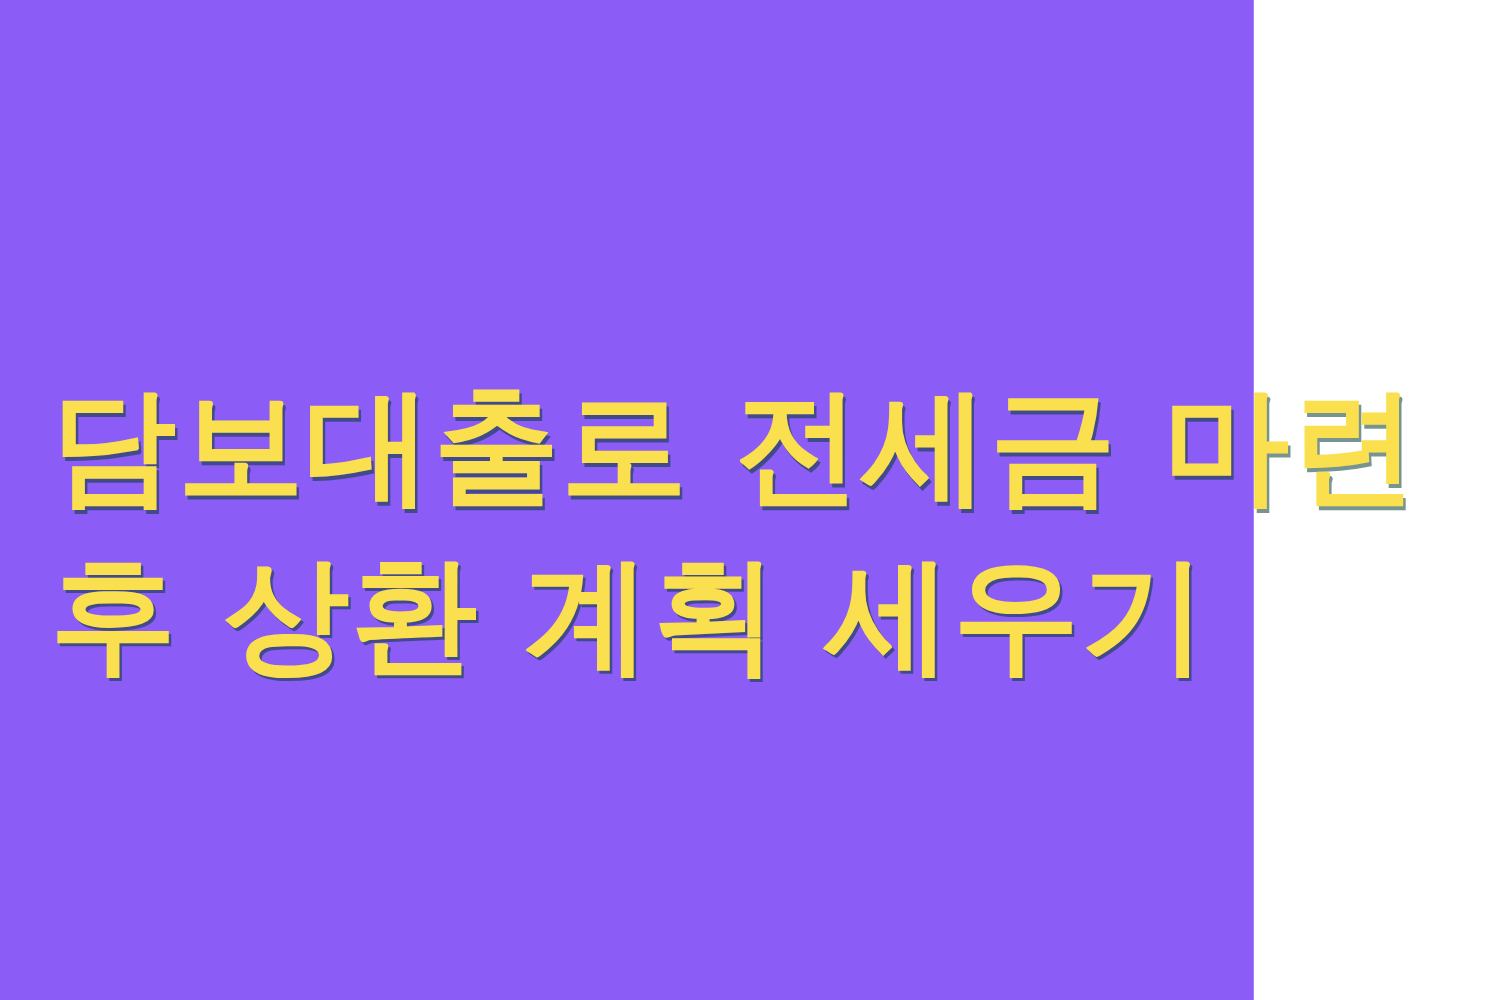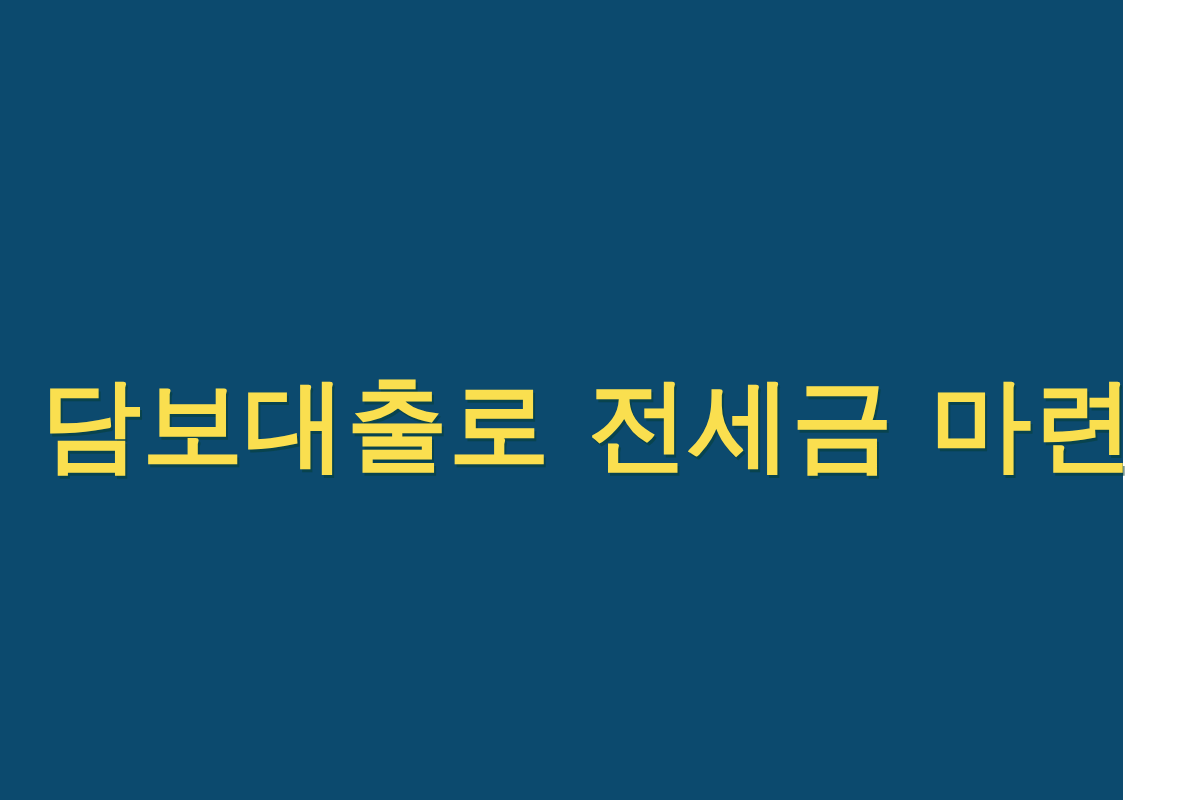--- a/index.html
+++ b/index.html
@@ -10,27 +10,27 @@
 
   body {
     width: 1200px;
     height: 800px;
     overflow: hidden;
     font-family: "DejaVu Sans", "Liberation Sans", sans-serif;
   }
 
   #banner-card {
     position: relative;
-    width: 1123px;
+    width: 1003px;
     height: 800px;
     box-sizing: border-box;
     display: flex;
     align-items: center;
     justify-content: center;
-    background: #0c4a6e;
+    background: #8b5cf6;
   }
 
   #title-block {
     width: 100%;
     padding: 0 40px;
     box-sizing: border-box;
     text-align: center;
     
     transform: translateY(24px);
   }
@@ -54,15 +54,16 @@
 </style>
 </head>
 <body>
 
 <div id="banner-card">
 
   <div id="title-block">
 
     <span class="title-line" id="title-line-1">담보대출로 전세금 마련</span>
 
+    <span class="title-line" id="title-line-2">후 상환 계획 세우기</span>
 
   </div>
 </div>
 
 </body></html>

